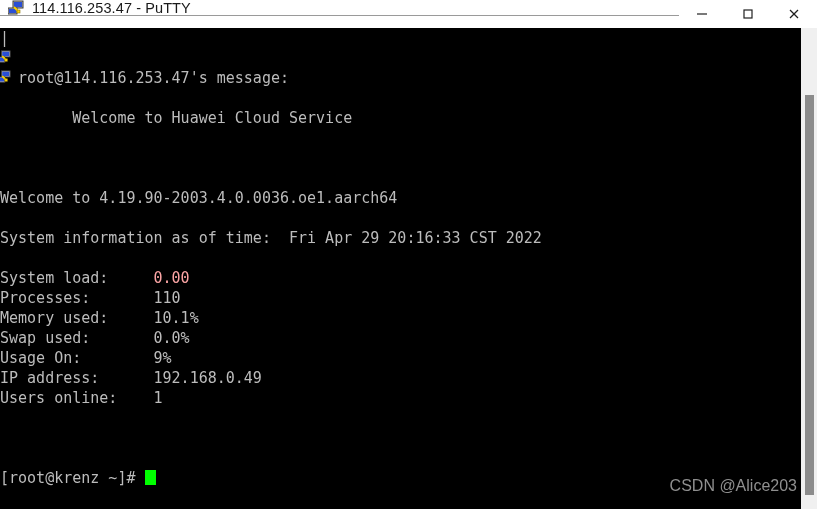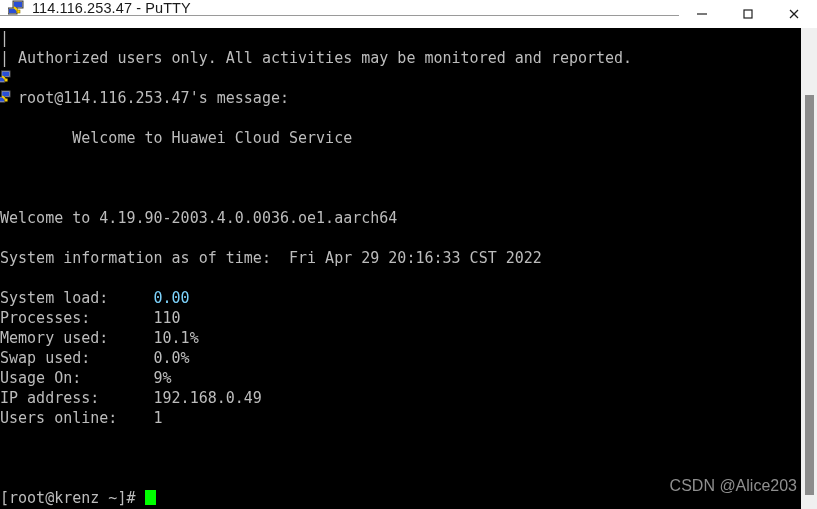--- a/index.html
+++ b/index.html
@@ -87,21 +87,21 @@
     line-height: 20px;
     color: #bcbcbc;
     white-space: pre;
     letter-spacing: 0px;
   }
   .line {
     height: 20px;
     white-space: pre;
     position: relative;
   }
-  .yellow { color: #7dd3fc; }
+  .yellow { color: #fca5a5; }
   .cursor {
     display: inline-block;
     width: 11px;
     height: 15px;
     background: #00ff00;
     vertical-align: -2px;
   }
 
   
   .edge-icon {
@@ -177,21 +177,21 @@
       <div class="winbtn">
         <svg width="14" height="14" viewBox="0 0 14 14">
           <line x1="3" y1="3" x2="11" y2="11" stroke="#202020" stroke-width="1.2"></line>
           <line x1="11" y1="3" x2="3" y2="11" stroke="#202020" stroke-width="1.2"></line>
         </svg>
       </div>
     </div>
   </div>
 
   <div class="terminal">
-    <div class="termtext" id="termtext"><div class="line"><span>|</span></div><div class="line"><span>| Authorized users only. All activities may be monitored and reported.</span></div><div class="line"><span class="edge-icon" style="top: 2px; left: -3px;"><svg width="14" height="14" viewBox="0 0 16 16">
+    <div class="termtext" id="termtext"><div class="line"><span>|</span></div><div class="line"><span class="edge-icon" style="top: 2px; left: -3px;"><svg width="14" height="14" viewBox="0 0 16 16">
               <rect x="5" y="1" width="10" height="7" fill="#b9b9b9" stroke="#3b3b3b" stroke-width="1"></rect>
               <rect x="6" y="2" width="8" height="5" fill="#2a4fd6"></rect>
               <rect x="0" y="8" width="9" height="6" fill="#b9b9b9" stroke="#3b3b3b" stroke-width="1"></rect>
               <rect x="1" y="9" width="7" height="4" fill="#2a4fd6"></rect>
               <path d="M6 7 L10 11" stroke="#ffd400" stroke-width="2"></path>
               <rect x="9" y="10" width="3" height="3" fill="#ffd400" stroke="#8a7400" stroke-width="0.6"></rect>
             </svg></span></div><div class="line"><span>  root@114.116.253.47's message:</span><span class="edge-icon" style="top: 2px; left: -3px;"><svg width="14" height="14" viewBox="0 0 16 16">
               <rect x="5" y="1" width="10" height="7" fill="#b9b9b9" stroke="#3b3b3b" stroke-width="1"></rect>
               <rect x="6" y="2" width="8" height="5" fill="#2a4fd6"></rect>
               <rect x="0" y="8" width="9" height="6" fill="#b9b9b9" stroke="#3b3b3b" stroke-width="1"></rect>

